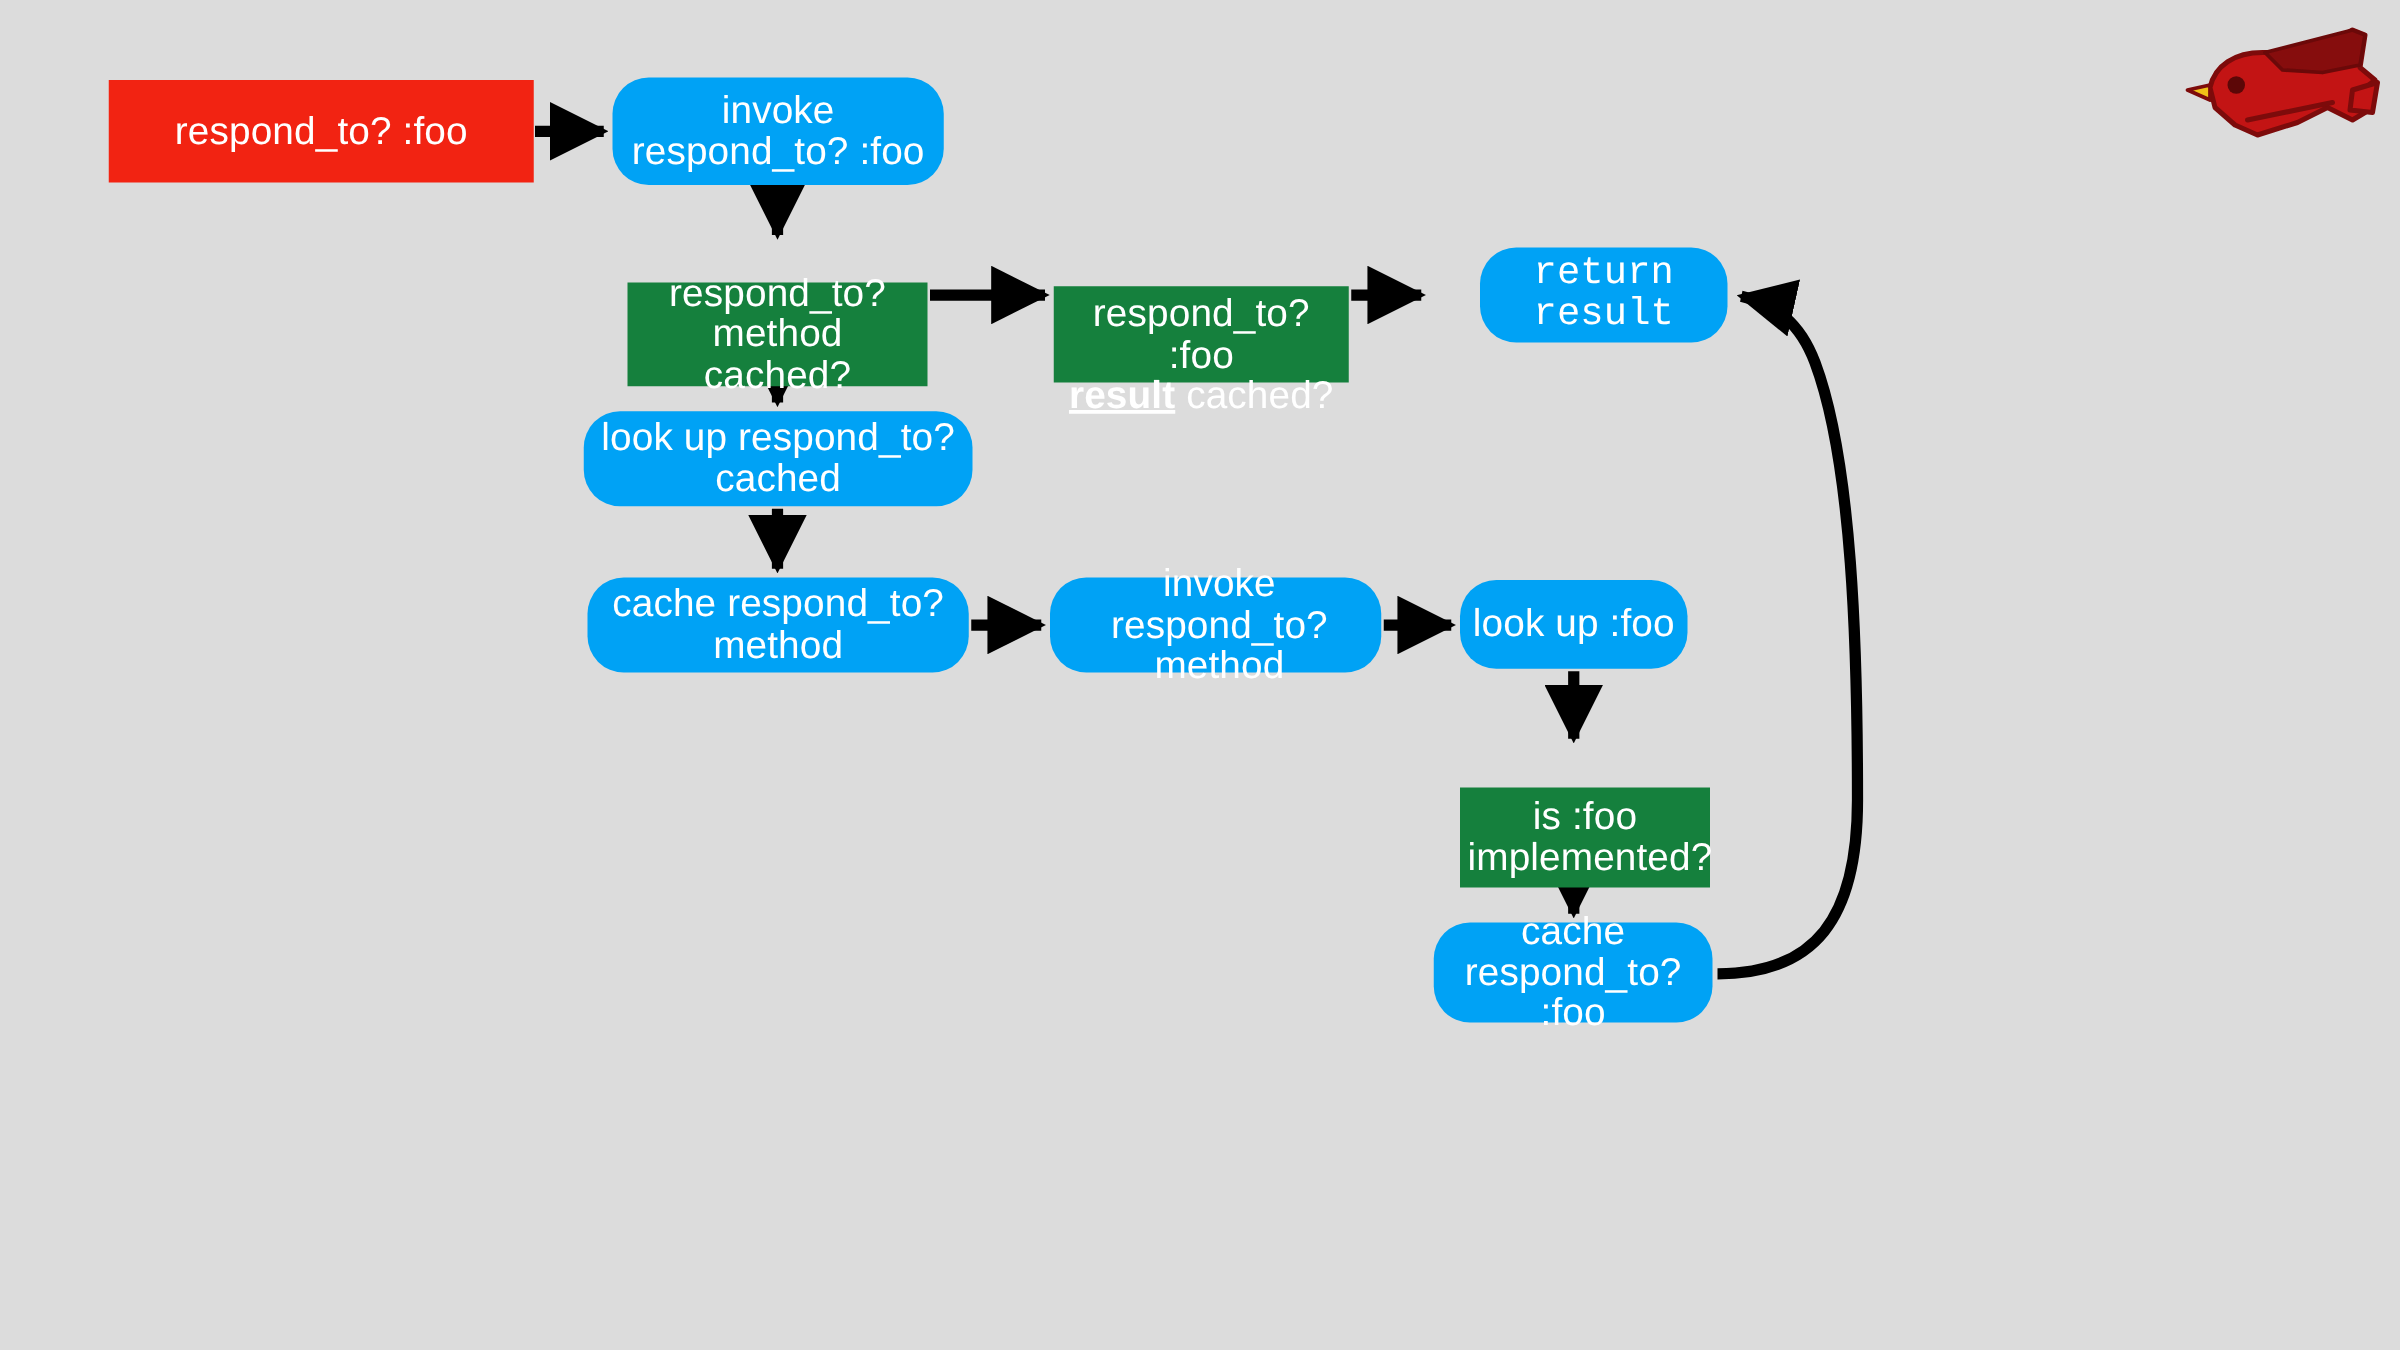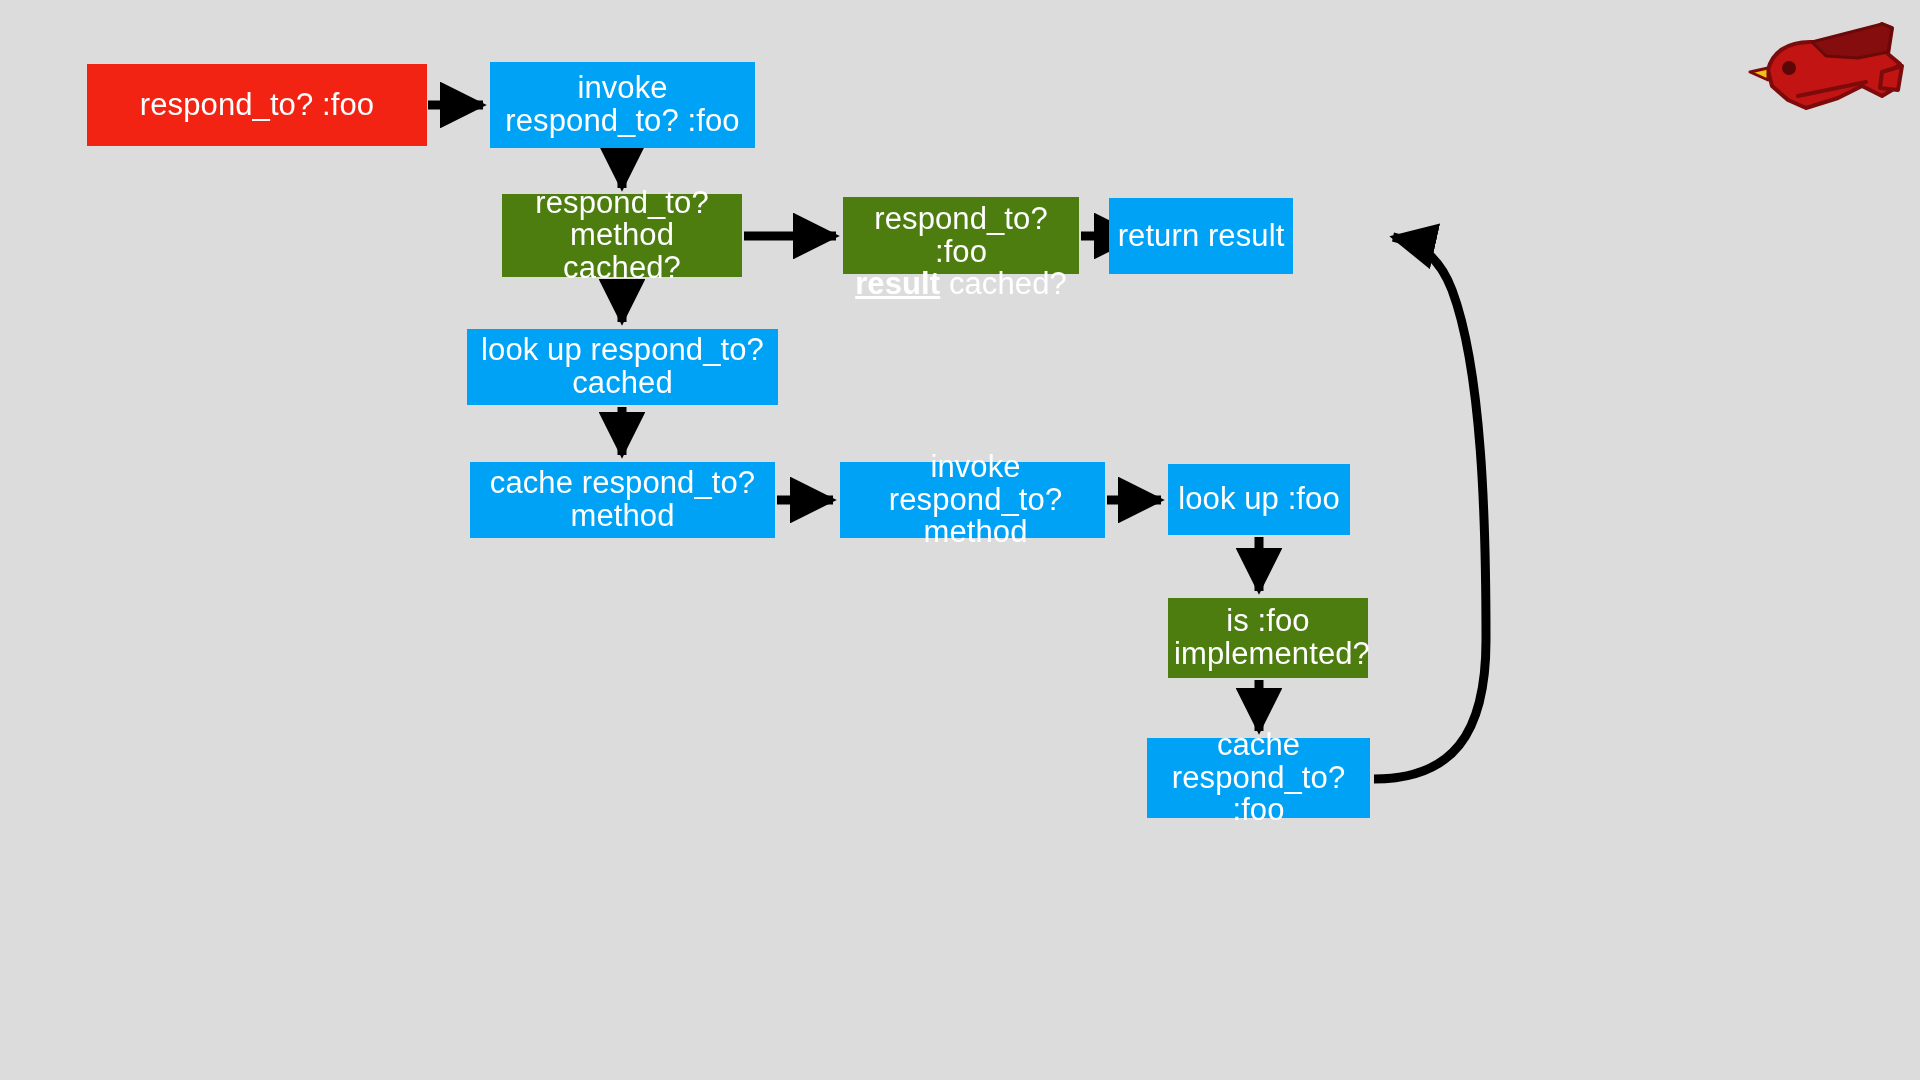--- a/index.html
+++ b/index.html
@@ -36,22 +36,22 @@
     justify-content: flex-end;
     text-align: center;
     color: #ffffff;
     font-size: 31px;
     line-height: 1.05;
     letter-spacing: 0.1px;
     white-space: pre-line;
     padding: 2px 6px;
   }
   .node.red   { background: #f22312; }
-  .node.blue  { background: #00a2f5; }
-  .node.pink  { background: #4d7c0f; }
+  .node.blue  { background: #00a2f5; border-radius: 29px; }
+  .node.pink  { background: #15803d; margin-top: 32px; }
 
   .node .label {
     display: block;
     width: 100%;
   }
   .emph {
     font-weight: bold;
     text-decoration: underline;
   }
 
@@ -135,21 +135,21 @@
 method cached?</span>
   </div>
 
   <div class="node pink" style="left:843px; top:197px; width:236px; height:77px;">
     <span class="label">
       <span>respond_to?  :foo
 </span><span class="emph">result</span><span> cached?</span>
     </span>
   </div>
 
-  <div class="node blue" style="left:1109px; top:198px; width:184px; height:76px;">
+  <div class="node blue" style="left:1184px; top:198px; width:198px; height:76px;font-family:Liberation Mono, monospace;">
     <span class="label">return result</span>
   </div>
 
   <div class="node blue" style="left:467px; top:329px; width:311px; height:76px;">
     <span class="label">look up respond_to?
 cached</span>
   </div>
 
   <div class="node blue" style="left:470px; top:462px; width:305px; height:76px;">
     <span class="label">cache respond_to?

